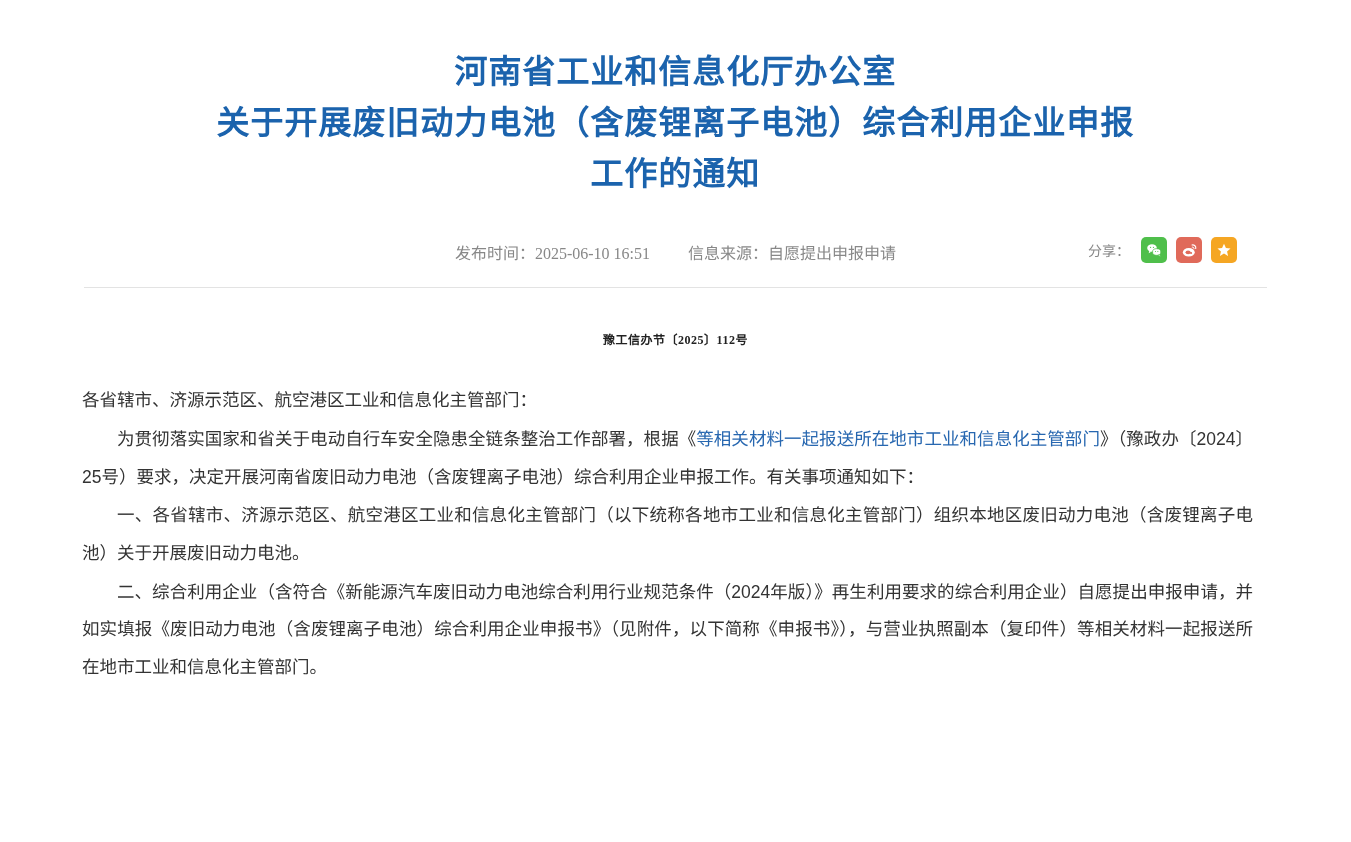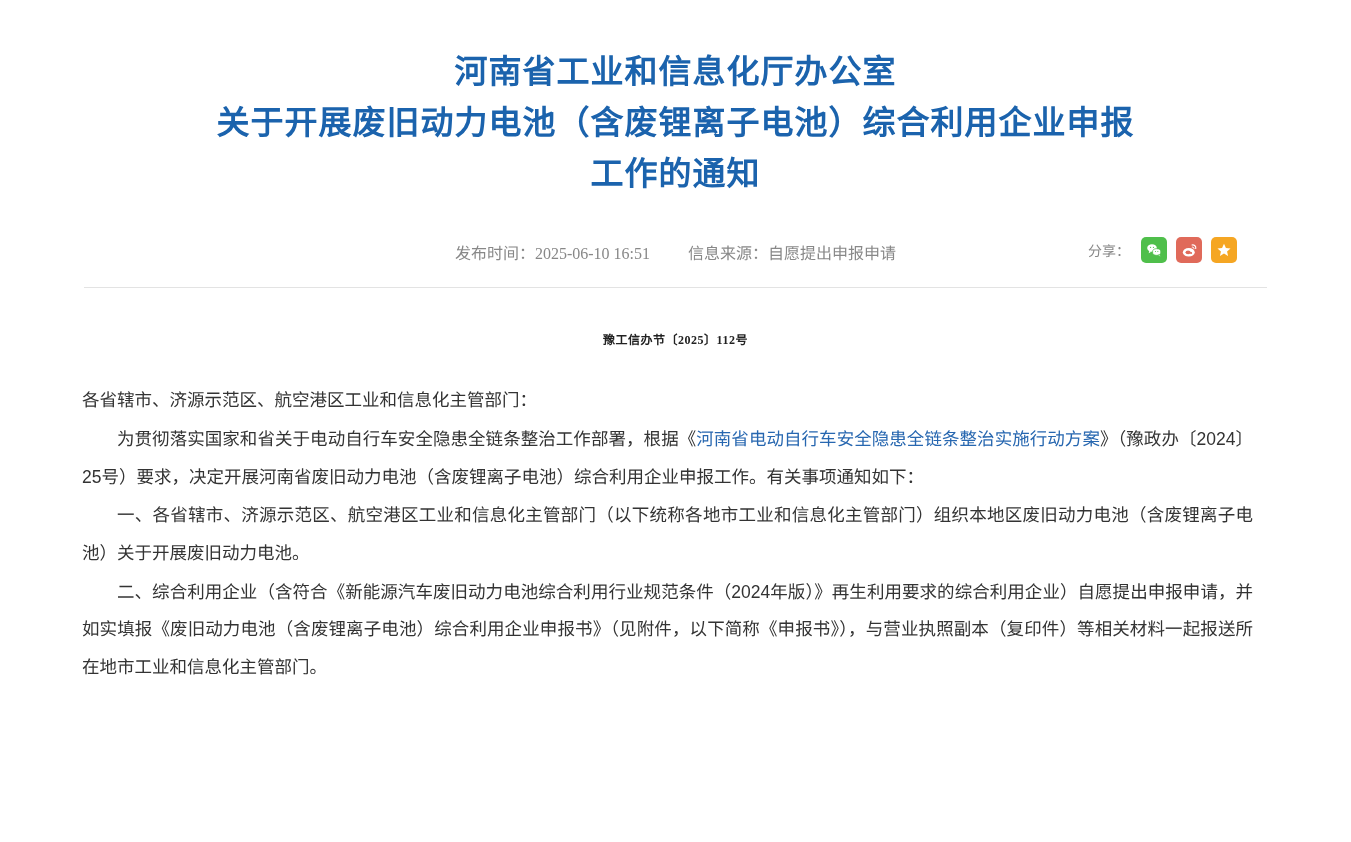--- a/index.html
+++ b/index.html
@@ -171,20 +171,20 @@
       </span>
     </div>
   </div>
 
   <div class="doc-number">豫工信办节〔2025〕112号</div>
 
   <div class="doc-body">
     <p>各省辖市、济源示范区、航空港区工业和信息化主管部门：</p>
 
     <p class="p-indent">
-      <span>为贯彻落实国家和省关于电动自行车安全隐患全链条整治工作部署，根据《</span><a class="inline-link" href="#">河南省电动自行车安全隐患全链条整治实施行动方案</a><span>》（豫政办〔2024〕25号）要求，决定开展河南省废旧动力电池（含废锂离子电池）综合利用企业申报工作。有关事项通知如下：</span>
+      <span>为贯彻落实国家和省关于电动自行车安全隐患全链条整治工作部署，根据《</span><a class="inline-link" href="#">等相关材料一起报送所在地市工业和信息化主管部门</a><span>》（豫政办〔2024〕25号）要求，决定开展河南省废旧动力电池（含废锂离子电池）综合利用企业申报工作。有关事项通知如下：</span>
     </p>
 
     <p class="p-indent">一、各省辖市、济源示范区、航空港区工业和信息化主管部门（以下统称各地市工业和信息化主管部门）组织本地区废旧动力电池（含废锂离子电池）关于开展废旧动力电池。</p>
     <p class="p-indent">二、综合利用企业（含符合《新能源汽车废旧动力电池综合利用行业规范条件（2024年版）》再生利用要求的综合利用企业）自愿提出申报申请，并如实填报《废旧动力电池（含废锂离子电池）综合利用企业申报书》（见附件，以下简称《申报书》），与营业执照副本（复印件）等相关材料一起报送所在地市工业和信息化主管部门。</p>
   </div>
 
 </div>
 
 </body></html>

